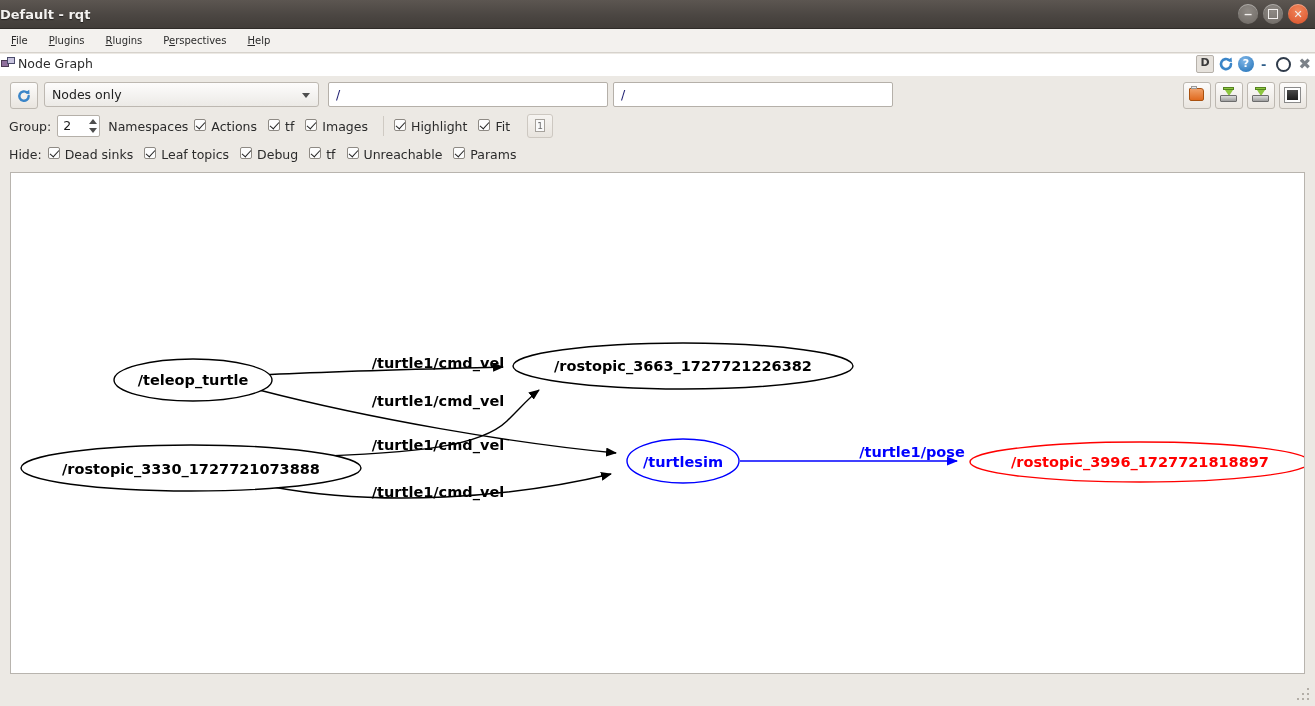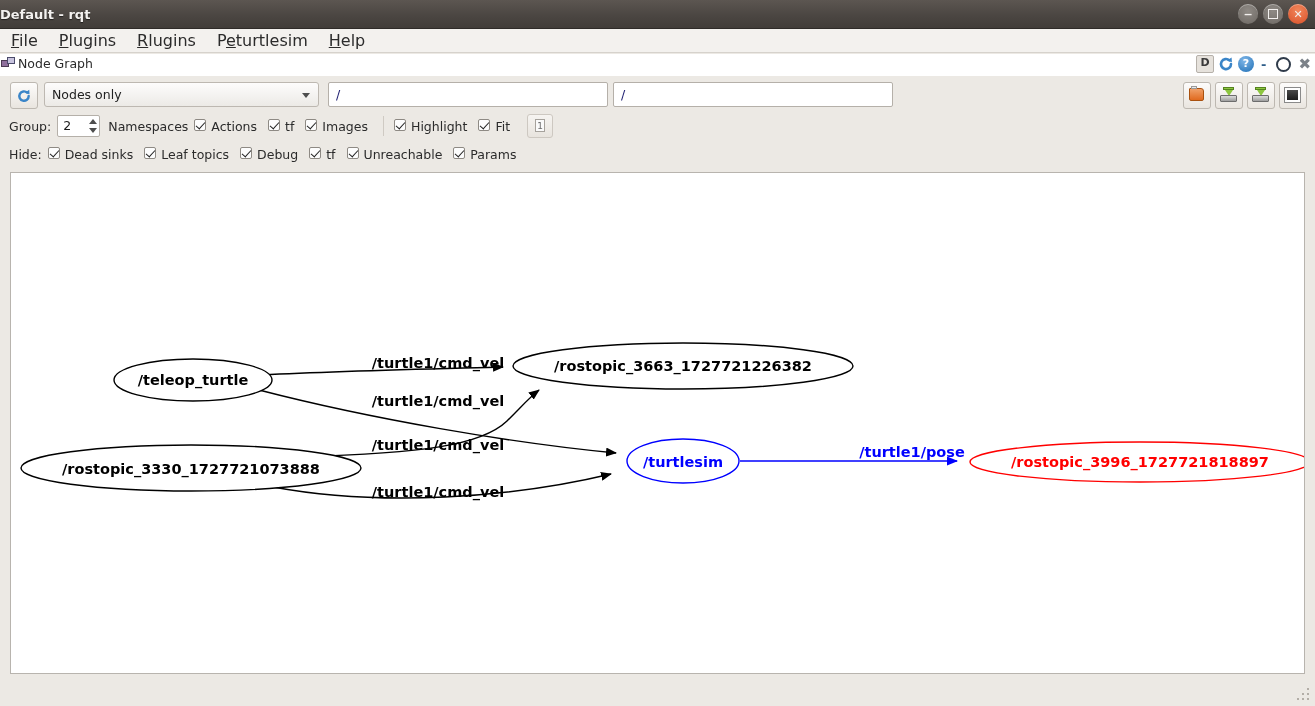--- a/index.html
+++ b/index.html
@@ -30,21 +30,21 @@
   .wbtn.close{background:radial-gradient(circle at 50% 32%,#f2865a,#d8512a);}
   .wbtn i{position:absolute;left:50%;top:50%;transform:translate(-50%,-50%);
           font-style:normal;color:#f2efed;font-size:11px;line-height:1;font-weight:bold;}
   .wbtn.max i{width:8px;height:8px;border:1.6px solid #f2efed;transform:translate(-50%,-50%);}
   
   .menubar{
     position:absolute;left:0;top:29px;width:1315px;height:24px;
     background:#f3f1ee;border-bottom:1px solid #d6d2cc;box-sizing:border-box;
     display:flex;align-items:center;padding-left:9px;gap:17px;
   }
-  .menubar .mi{font-size:16px;color:#2b2b2b;cursor:default;padding:1px 2px;}
+  .menubar .mi{font-size:10px;color:#2b2b2b;cursor:default;padding:1px 2px;}
   .menubar .mi u{text-decoration:underline;}
   
   .dockhdr{
     position:absolute;left:0;top:54px;width:1315px;height:22px;
     background:#ffffff;
   }
   .dockhdr .dtitle{position:absolute;left:18px;top:2px;font-size:12.5px;}
   .dockicon{position:absolute;left:1px;top:3px;width:14px;height:13px;}
   .dockicon .b1{position:absolute;left:0;top:3px;width:8px;height:7px;background:#8f6f9c;border:1px solid #4a3a52;box-sizing:border-box;}
   .dockicon .b2{position:absolute;left:6px;top:0px;width:8px;height:7px;background:#c8c4de;border:1px solid #4a4a6a;box-sizing:border-box;}
@@ -151,21 +151,21 @@
     <div class="wbtn close">
         <i>✕</i>
       </div>
   </div>
 </div>
 
 <div class="menubar">
   <div class="mi"><span></span><u>F</u><span>ile</span></div>
   <div class="mi"><span></span><u>P</u><span>lugins</span></div>
   <div class="mi"><span></span><u>R</u><span>lugins</span></div>
-  <div class="mi"><span>P</span><u>e</u><span>turtlesim</span></div>
+  <div class="mi"><span>P</span><u>e</u><span>rspectives</span></div>
   <div class="mi"><span></span><u>H</u><span>elp</span></div>
 </div>
 
 <div class="dockhdr">
   <div class="dockicon">
     <div class="b1"></div>
     <div class="b2"></div>
   </div>
   <div class="dtitle">Node Graph</div>
   <div class="dockctl">

